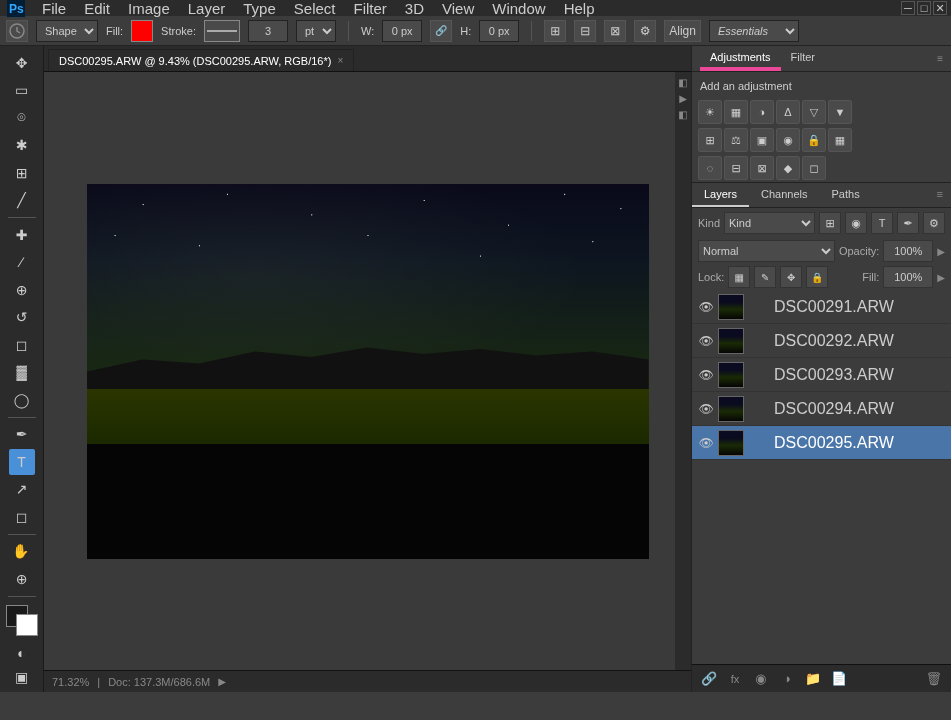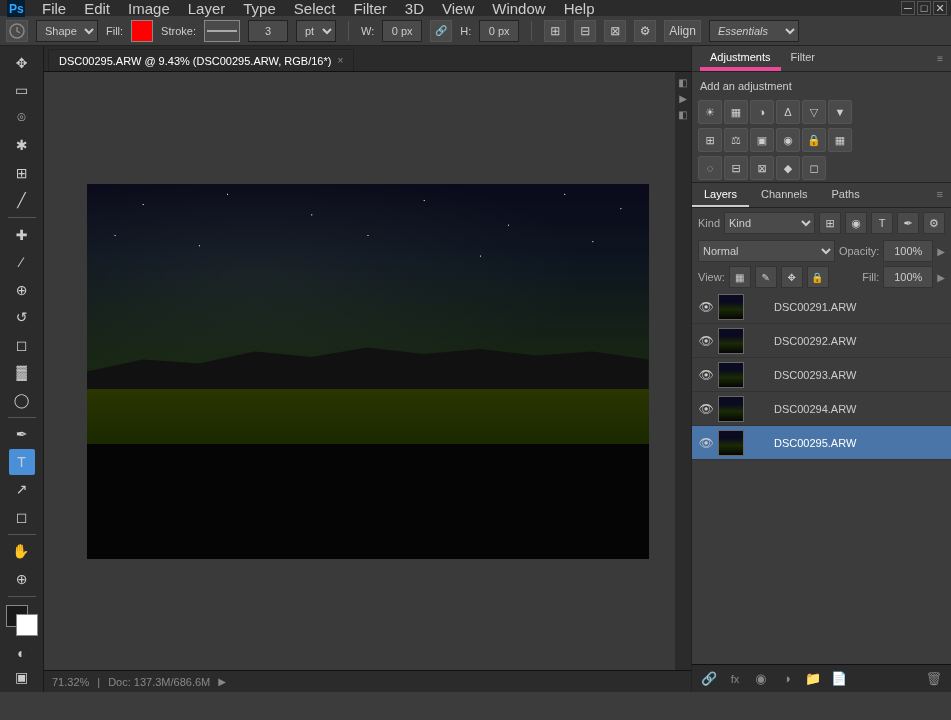--- a/index.html
+++ b/index.html
@@ -90,21 +90,21 @@
     .fill-input { background: #4a4a4a; border: 1px solid #333; color: #ccc; width: 50px; height: 22px; text-align: center; font-size: 11px; }
 
     
     .layer-list { flex: 1; overflow-y: auto; background: #3c3c3c; }
     .layer-item { display: flex; align-items: center; height: 34px; padding: 0 6px; gap: 4px; cursor: pointer; border-bottom: 1px solid #333; }
     .layer-item.selected { background: #4a75a8; }
     .layer-eye { width: 16px; height: 16px; display: flex; align-items: center; justify-content: center; cursor: pointer; font-size: 12px; color: #888; }
     .layer-eye.visible { color: #ccc; }
     .layer-thumb { width: 26px; height: 26px; background: #555; border: 1px solid #666; overflow: hidden; display: flex; align-items: center; justify-content: center; }
     .thumb-img { width: 100%; height: 100%; background: linear-gradient(to bottom, #0a0a20 30%, #1a2a05 60%, #050505 100%); }
-    .layer-name { font-size: 11px; color: #ccc; flex: 1; padding-left: 26px; }
+    .layer-name { font-size: 16px; color: #ccc; flex: 1; padding-left: 26px; }
     .layer-item.selected .layer-name { color: #fff; }
 
     
     .layers-bottom { height: 28px; background: #2b2b2b; display: flex; align-items: center; padding: 0 6px; gap: 4px; border-top: 1px solid #111; }
     .lb-icon { width: 22px; height: 22px; display: flex; align-items: center; justify-content: center; cursor: pointer; color: #888; font-size: 13px; }
 
     
     ::-webkit-scrollbar { width: 8px; }
     ::-webkit-scrollbar-track { background: #2b2b2b; }
     ::-webkit-scrollbar-thumb { background: #555; border-radius: 4px; }
@@ -302,21 +302,21 @@
       <div class="layers-blend-row">
         <select class="layers-blend-select">
           <option>Normal</option>
         </select>
         <span class="layers-opacity-label">Opacity:</span>
         <input type="text" class="layers-opacity-input" value="100%" style="">
         <div style="font-size:10px;cursor:pointer;color:#888;">▶</div>
       </div>
 
       <div class="layers-lock-row">
-        <span class="lock-label">View:</span>
+        <span class="lock-label">Lock:</span>
         <div class="lock-icon">▦</div>
         <div class="lock-icon">✎</div>
         <div class="lock-icon">✥</div>
         <div class="lock-icon">🔒</div>
         <span class="fill-label">Fill:</span>
         <input type="text" class="fill-input" value="100%" style="">
         <div style="font-size:10px;cursor:pointer;color:#888;">▶</div>
       </div>
 
       <div class="layer-list">

